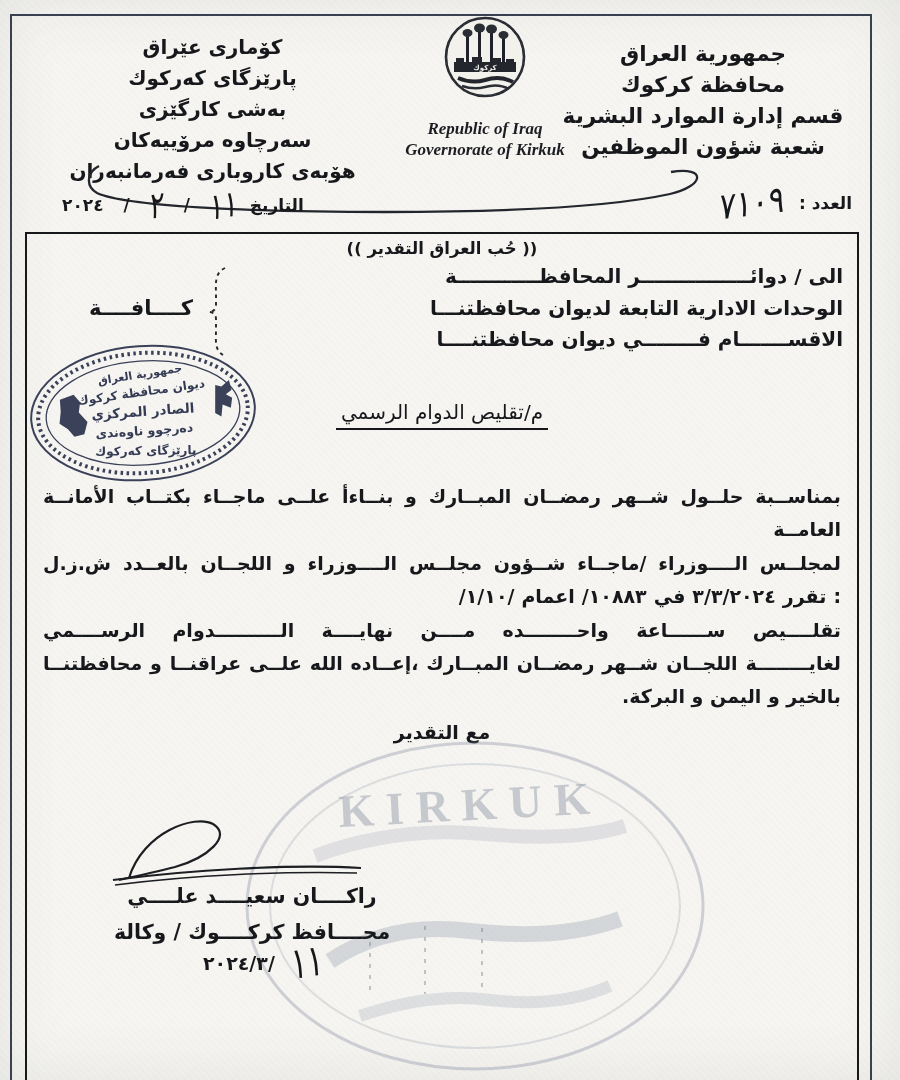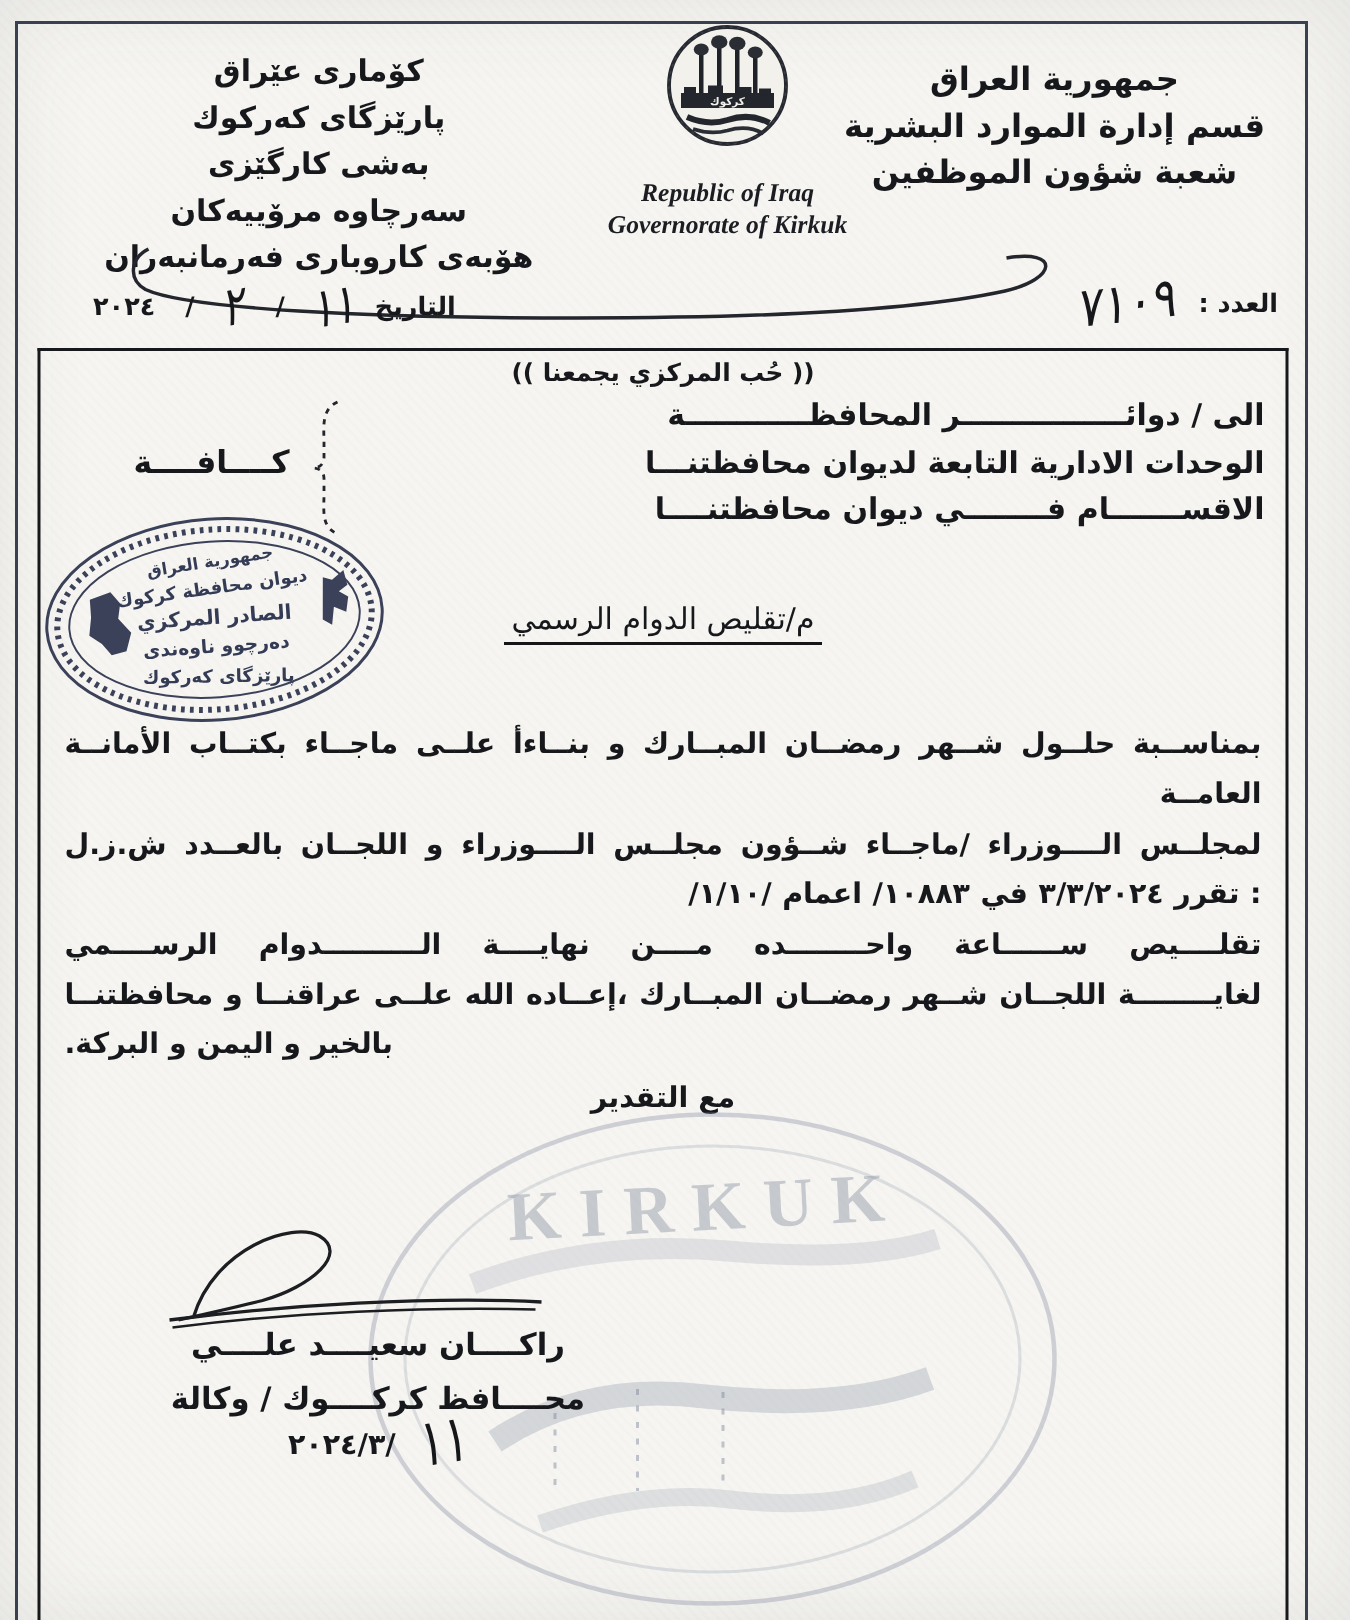--- a/index.html
+++ b/index.html
@@ -29,29 +29,29 @@
   .hand-num{font-size:30px;transform:skewX(-10deg) rotate(-7deg) scaleY(1.25);letter-spacing:3px;}
   .hand-sm{font-size:26px;transform:skewX(-12deg) rotate(-10deg) scaleY(1.45);}
   
   .content-box{position:absolute;left:25px;top:232px;width:830px;height:855px;
     border:2.5px solid #17181b;border-bottom:none;}
   .motto{left:0;top:5px;width:100%;font-size:16.5px;font-weight:bold;direction:rtl;}
   .recip{right:14px;top:27px;text-align:right;direction:rtl;font-size:20px;font-weight:bold;line-height:31.5px;}
   .kafa{left:44px;top:62px;width:140px;font-size:21px;font-weight:bold;text-align:center;direction:rtl;}
   .paras{left:16px;top:246px;right:16px;direction:rtl;font-size:19px;font-weight:bold;line-height:33.4px;}
   .jline{text-align:justify;text-align-last:justify;}
-  .rline{text-align:left;}
+  .rline{text-align:right;}
   .parts-line{display:flex;direction:ltr;justify-content:flex-end;gap:7px;}
   .subject-wrap{left:0;top:166px;width:100%;text-align:center;}
   .subject{display:inline-block;font-size:20px;font-weight:normal;direction:rtl;
            border-bottom:2.5px solid #15161a;padding:0 5px 4px 5px;}
   .closing{left:0;top:487px;width:100%;text-align:center;font-size:19px;font-weight:bold;direction:rtl;}
   .sig-name{left:55px;top:650px;width:340px;text-align:center;font-size:20.5px;font-weight:bold;direction:rtl;}
   .sig-title{left:55px;top:686px;width:340px;text-align:center;font-size:20.5px;font-weight:bold;direction:rtl;}
-  .sig-date{left:55px;top:718px;width:340px;display:flex;justify-content:center;align-items:flex-start;
+  .sig-date{left:66px;top:718px;width:340px;display:flex;justify-content:center;align-items:flex-start;
             gap:16px;direction:ltr;}
   .sig-date-printed{font-size:19px;font-weight:bold;}
   .sig-hand{font-size:30px;transform:rotate(-9deg) scaleY(1.45) skewX(-8deg);margin-top:-8px;}
   
   .wm{left:193px;top:492px;width:500px;height:350px;pointer-events:none;}
   .wm-text{position:absolute;left:60px;top:52px;width:380px;text-align:center;
     font-size:46px;font-weight:bold;letter-spacing:12px;color:rgba(122,132,152,.38);
     transform:rotate(-3deg);font-family:"Liberation Serif",serif;}
 </style>
 </head>
@@ -92,20 +92,21 @@
 
       <path d="M16 64 q14 6 27 2 q15 -5 28 2" stroke="#23262d" stroke-width="4" fill="none"></path>
       <path d="M20 72 q12 4 23 1 q13 -4 24 2" stroke="#2a2d34" stroke-width="2.5" fill="none"></path>
     </svg>
     <div class="eng" style="margin-top:16px;">Republic of Iraq</div>
     <div class="eng">Governorate of Kirkuk</div>
   </div>
 
   <div class="abs hdr-col hdr-right">
     <div>جمهورية العراق</div>
+    <div>محافظة كركوك</div>
     <div>قسم إدارة الموارد البشرية</div>
     <div>شعبة شؤون الموظفين</div>
   </div>
 
   <svg class="abs" style="left:85px;top:160px;" width="645" height="60" viewBox="0 0 645 60">
     <path d="M14 6 C 2 12 0 26 12 33 C 40 46 160 52 300 52 C 430 52 530 46 585 34 C 620 26 622 6 586 12" fill="none" stroke="#23262c" stroke-width="2.3"></path>
   </svg>
 
   <div class="abs ref-row" style="right:48px;top:185px;width:280px;justify-content:flex-end;gap:14px;">
     <span class="hand hand-num">٧١٠٩</span>
@@ -116,21 +117,21 @@
     <span class="lbl">٢٠٢٤</span>
     <span class="lbl">/</span>
     <span class="hand hand-sm">٢</span>
     <span class="lbl">/</span>
     <span class="hand hand-sm" style="margin-right:-8px;">١١</span>
     <span class="lbl">التاريخ</span>
   </div>
 
   <div class="content-box">
 
-    <div class="abs motto ctr">(( حُب المركزي يجمعنا ))</div>
+    <div class="abs motto ctr">(( حُب العراق التقدير ))</div>
 
     <div class="abs recip">
       <div>الى / دوائــــــــــــــــر المحافظــــــــــــة</div>
       <div>الوحدات الادارية التابعة لديوان محافظتنـــا</div>
       <div>الاقســـــــام فــــــــي ديوان محافظتنــــا</div>
     </div>
 
     <svg class="abs" style="left:178px;top:32px;" width="24" height="92" viewBox="0 0 24 92">
       <path d="M20 2 C 9 7 11 19 11 29 L 11 39 C 11 45 6 46 4 46 C 6 46 11 47 11 53 L 11 63 C 11 75 9 85 20 90" fill="none" stroke="#23262c" stroke-width="1.9" stroke-dasharray="3.5 4"></path>
     </svg>

